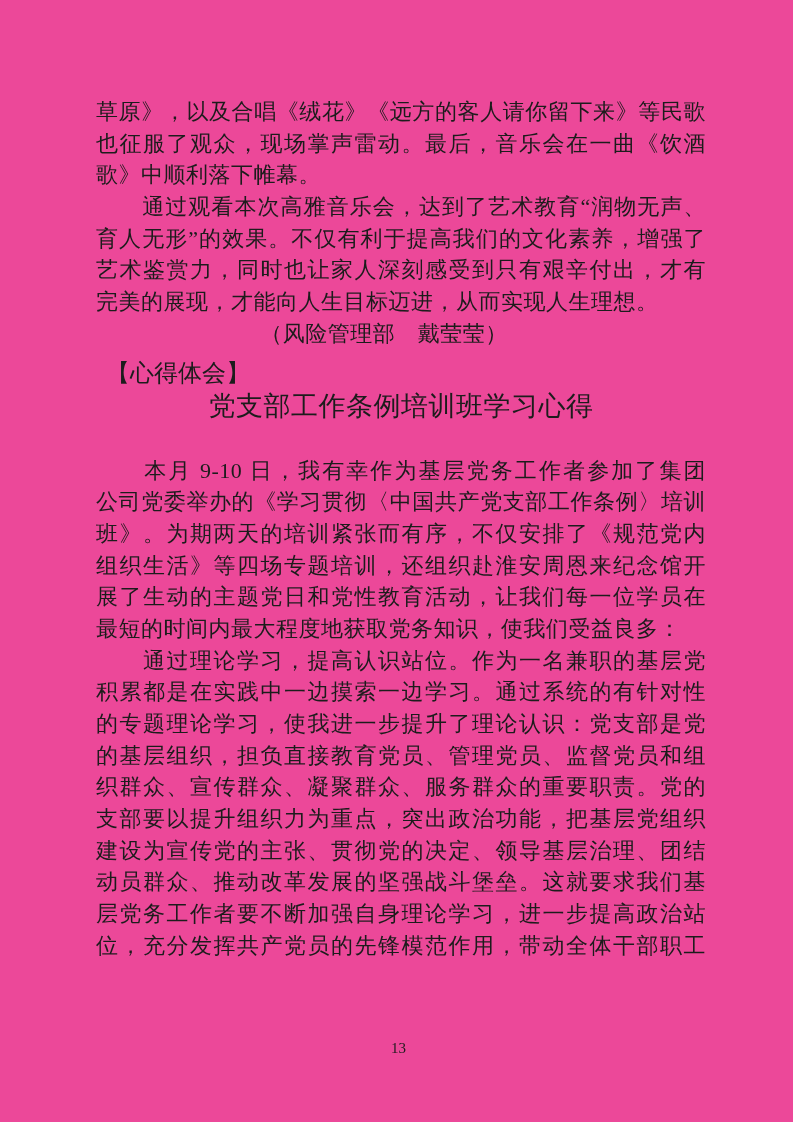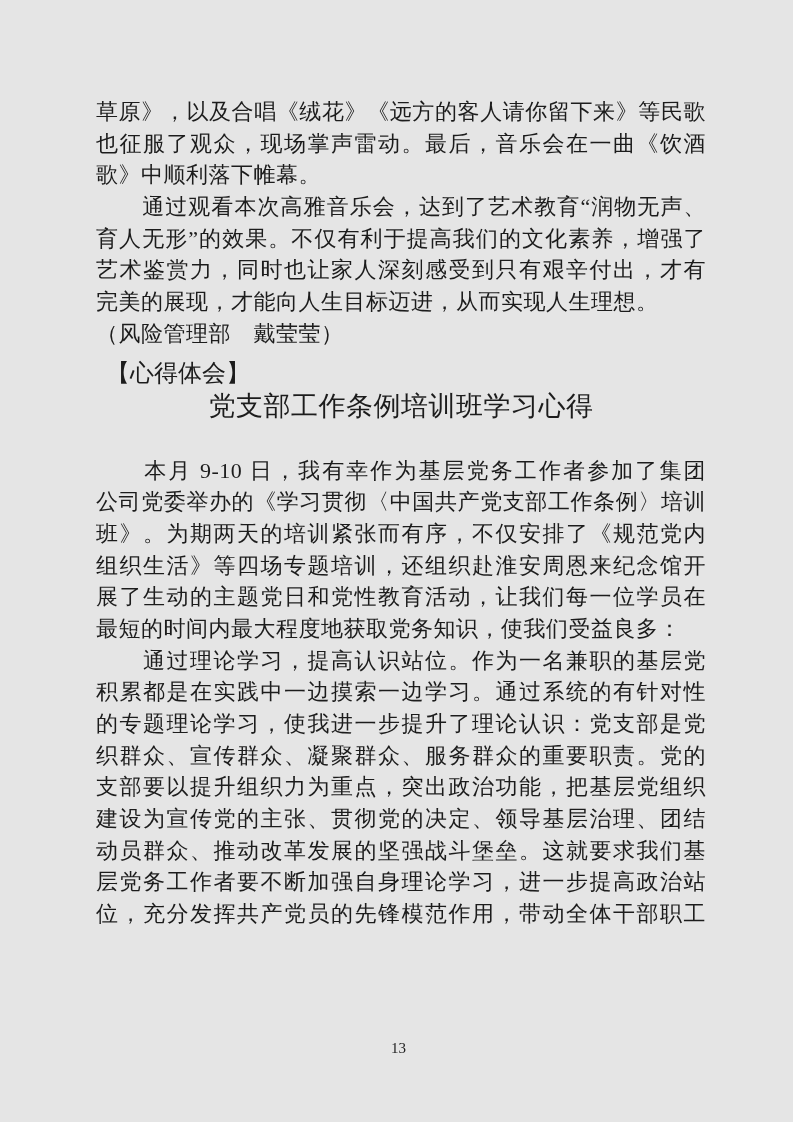--- a/index.html
+++ b/index.html
@@ -1,21 +1,21 @@
 <!DOCTYPE html>
 <html><head>
 <meta charset="utf-8">
 <style>
   html, body { margin: 0; padding: 0; }
   body { background: #ffffff; }
   .page {
     position: relative;
     width: 793px;
     height: 1122px;
-    background: #e5e5e5;
+    background: #ec4899;
     color: #1c1c1c;
     font-family: "Liberation Serif", serif;
     overflow: hidden;
   }
   .content {
     position: absolute;
     left: 96px;
     top: 96px;
     width: 610px;
   }
@@ -34,21 +34,21 @@
   
   .block.para-end .line:last-child {
     text-align: left;
     text-align-last: left;
   }
   .signature-line {
     height: 31.7px;
     line-height: 31.7px;
     font-size: 22px;
     letter-spacing: 0.5px;
-    text-align: left;
+    text-align: center;
     padding-right: 34px;
   }
   .section-tag {
     margin-top: 8px;
     height: 30px;
     line-height: 30px;
     font-size: 24px;
     font-weight: normal;
     font-family: "Liberation Serif", serif;
     padding-left: 10px;
@@ -108,20 +108,21 @@
         <div class="line">班》。为期两天的培训紧张而有序，不仅安排了《规范党内</div>
         <div class="line">组织生活》等四场专题培训，还组织赴淮安周恩来纪念馆开</div>
         <div class="line">展了生动的主题党日和党性教育活动，让我们每一位学员在</div>
         <div class="line">最短的时间内最大程度地获取党务知识，使我们受益良多：</div>
       </div>
 
     <div class="block">
         <div class="line">　　通过理论学习，提高认识站位。作为一名兼职的基层党</div>
         <div class="line">积累都是在实践中一边摸索一边学习。通过系统的有针对性</div>
         <div class="line">的专题理论学习，使我进一步提升了理论认识：党支部是党</div>
+        <div class="line">的基层组织，担负直接教育党员、管理党员、监督党员和组</div>
         <div class="line">织群众、宣传群众、凝聚群众、服务群众的重要职责。党的</div>
         <div class="line">支部要以提升组织力为重点，突出政治功能，把基层党组织</div>
         <div class="line">建设为宣传党的主张、贯彻党的决定、领导基层治理、团结</div>
         <div class="line">动员群众、推动改革发展的坚强战斗堡垒。这就要求我们基</div>
         <div class="line">层党务工作者要不断加强自身理论学习，进一步提高政治站</div>
         <div class="line">位，充分发挥共产党员的先锋模范作用，带动全体干部职工</div>
       </div>
 
   </div>
 

